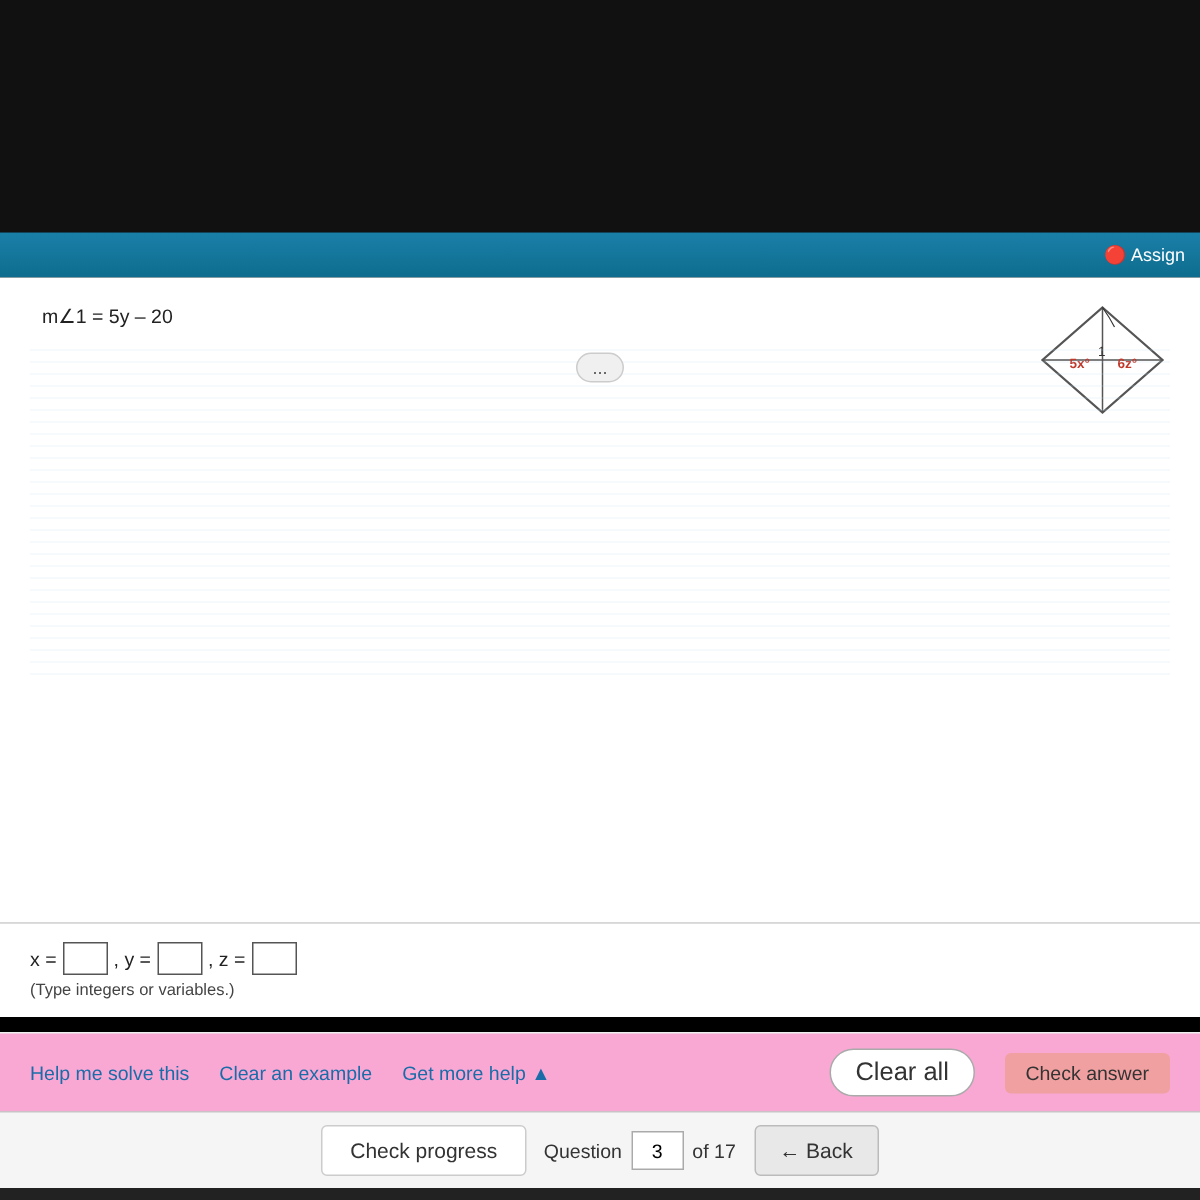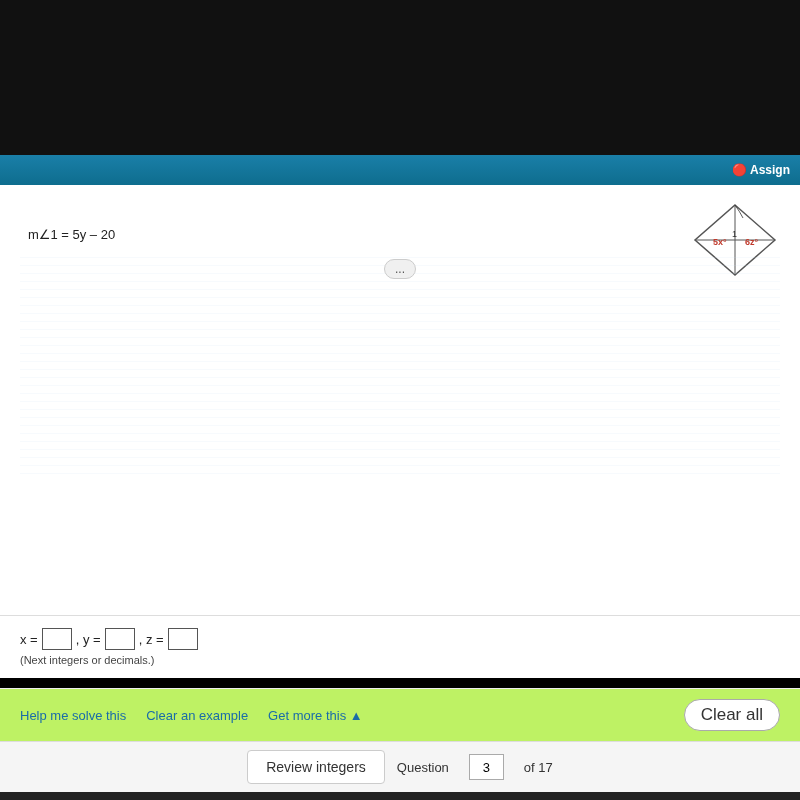--- a/index.html
+++ b/index.html
@@ -26,21 +26,21 @@
       background: linear-gradient(180deg, #1a7fa8 0%, #0e6d8e 100%);
       display: flex;
       align-items: center;
       justify-content: flex-end;
       padding-right: 10px;
     }
 
     .assign-btn {
       color: white;
       font-size: 12px;
-      font-weight: bold;
+      font-weight: normal;
       text-align: right;
     }
 
     
     .main-content {
       width: 100%;
       background: #fff;
       padding: 18px 20px 0 20px;
       position: relative;
       min-height: 430px;
@@ -50,21 +50,20 @@
       font-size: 13px;
       color: #222;
       margin-bottom: 8px;
     }
 
     .equation-line {
       font-size: 13px;
       color: #222;
       margin-bottom: 12px;
       margin-left: 8px;
-      margin-top: 24px;
     }
 
     
     .diagram-container {
       position: absolute;
       top: 15px;
       right: 15px;
       width: 100px;
       height: 80px;
     }
@@ -126,21 +125,21 @@
 
     .input-hint {
       font-size: 11px;
       color: #444;
       margin-top: 2px;
     }
 
     
     .bottom-toolbar {
       width: 100%;
-      background: #bef264;
+      background: #f9a8d4;
       padding: 10px 20px;
       display: flex;
       align-items: center;
       gap: 20px;
       border-top: 1px solid #eee;
       margin-top: 10px;
     }
 
     .help-link {
       font-size: 13px;
@@ -189,21 +188,21 @@
       border-radius: 4px;
       padding: 8px 18px;
       font-size: 14px;
       cursor: pointer;
       color: #333;
     }
 
     .question-counter {
       display: flex;
       align-items: center;
-      gap: 20px;
+      gap: 6px;
       font-size: 13px;
       color: #333;
     }
 
     .question-num-input {
       width: 35px;
       height: 26px;
       border: 1px solid #aaa;
       text-align: center;
       font-size: 13px;
@@ -311,37 +310,39 @@
 
 <div class="input-section">
   <div class="input-row">
     <span>x =</span>
     <input class="input-box" type="text" value="" style="">
     <span>, y =</span>
     <input class="input-box" type="text" value="" style="">
     <span>, z =</span>
     <input class="input-box" type="text" value="" style="">
   </div>
-  <p class="input-hint">(Next integers or decimals.)</p>
+  <p class="input-hint">(Type integers or variables.)</p>
 </div>
 
 <div class="bottom-toolbar">
   <a class="help-link">Help me solve this</a>
   <a class="help-link">Clear an example</a>
-  <a class="help-link">Get more this ▲</a>
+  <a class="help-link">Get more help ▲</a>
   <button class="clear-all-btn">Clear all</button>
+  <button class="check-answer-btn">Check answer</button>
 </div>
 
 <div class="nav-bar">
-  <button class="review-progress-btn">Review integers</button>
+  <button class="review-progress-btn">Check progress</button>
   <div class="question-counter">
     <span>Question</span>
     <input class="question-num-input" type="text" value="3" style="">
     <span>of 17</span>
   </div>
+  <button class="back-btn">← Back</button>
 </div>
 
 <div class="taskbar">
   <div class="taskbar-icon green">
     
   </div>
   <div class="taskbar-icon blue">
     
   </div>
   <div class="taskbar-icon dark">

